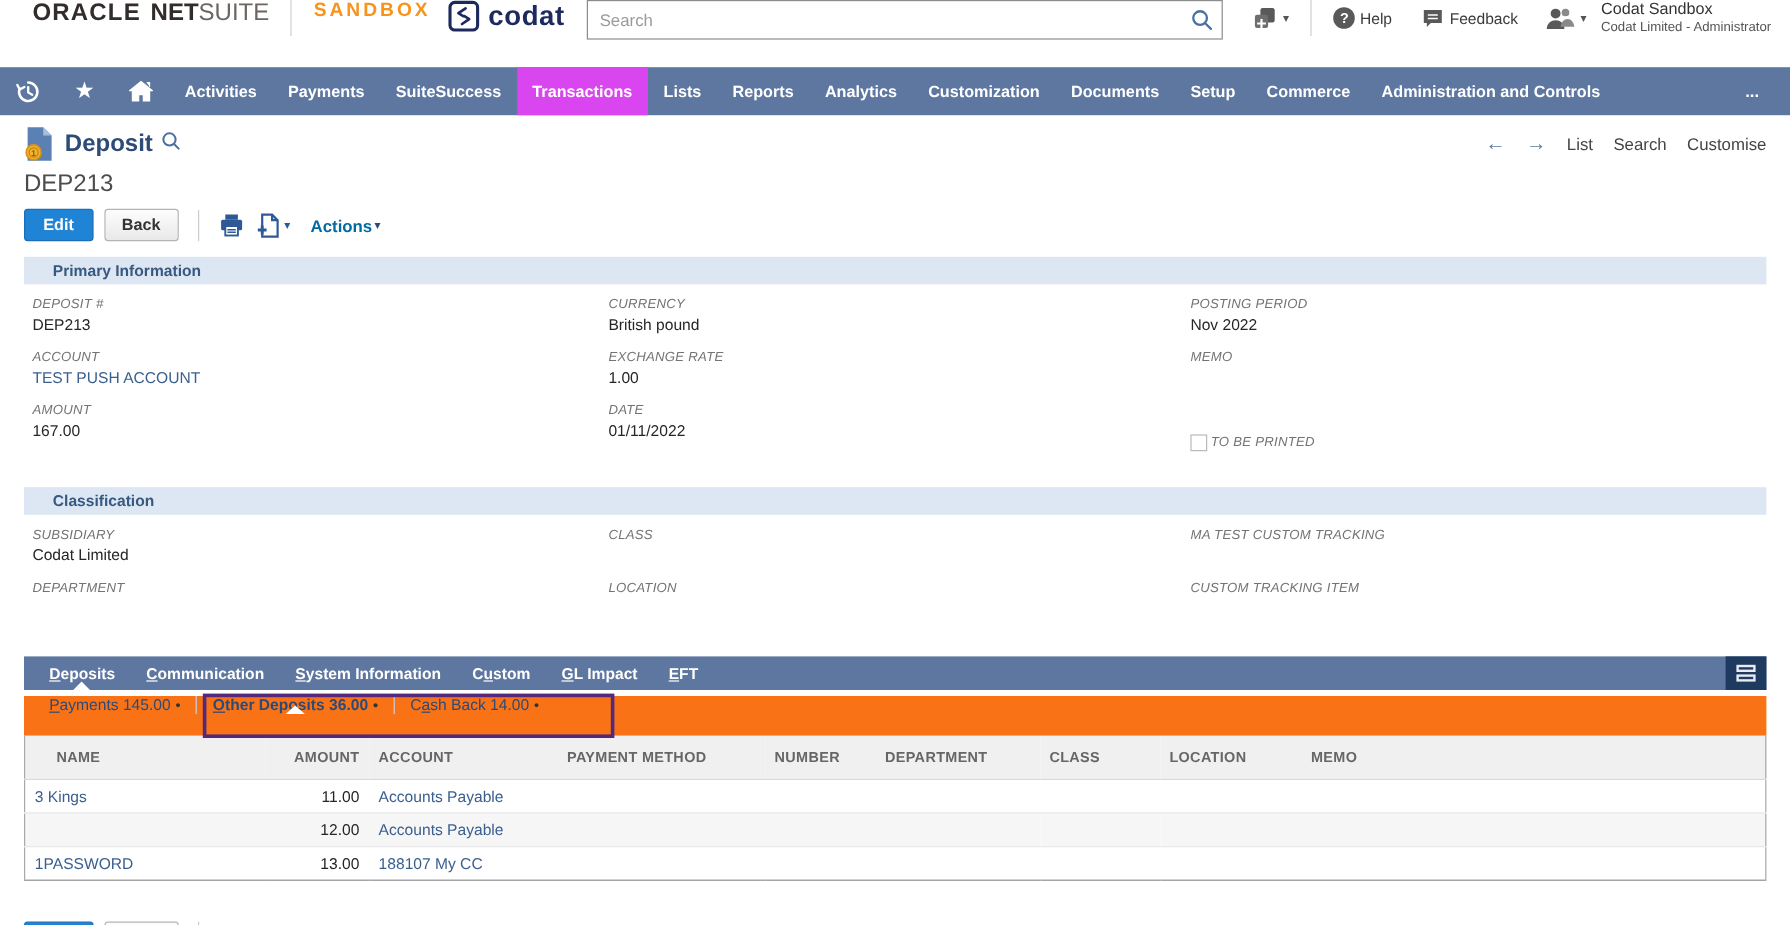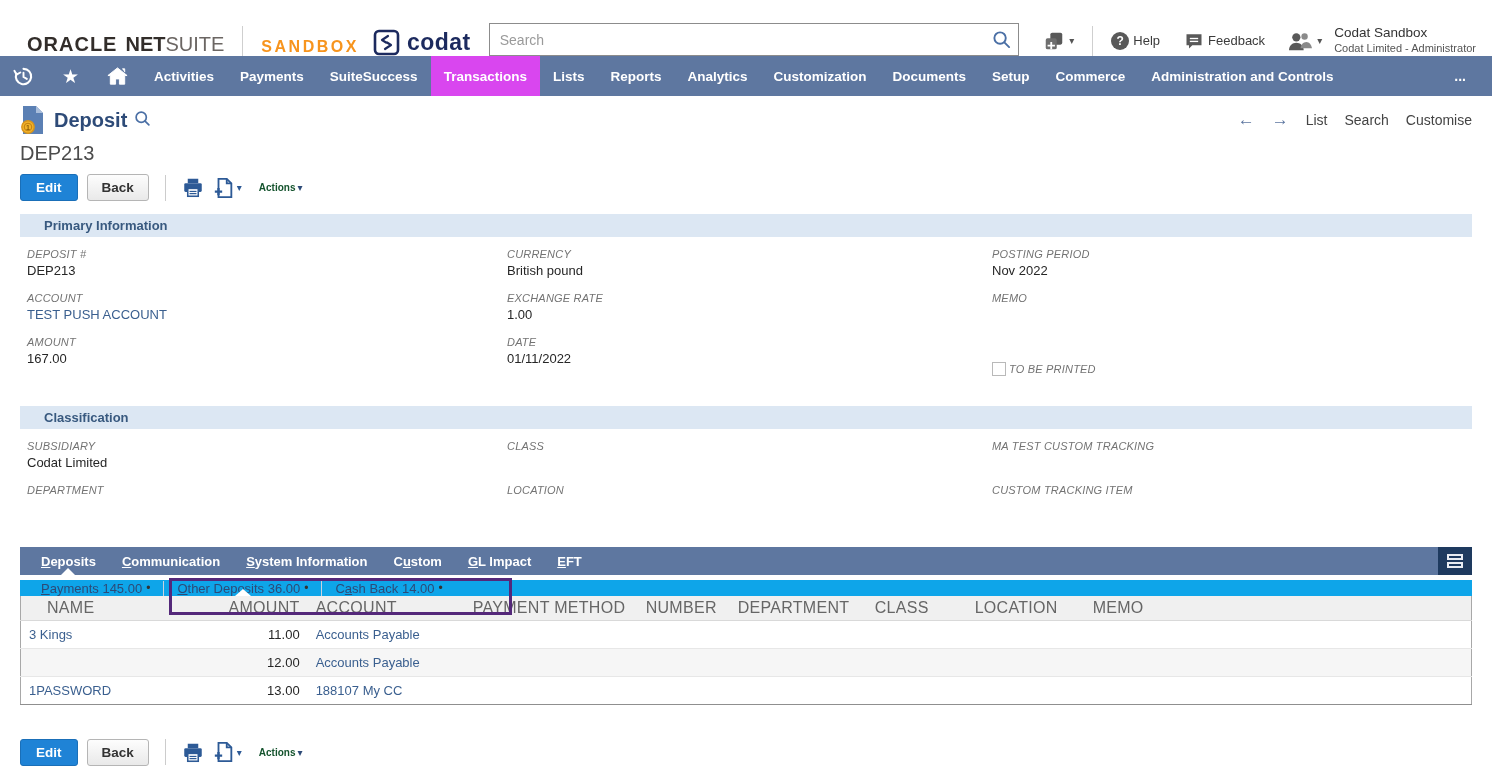--- a/index.html
+++ b/index.html
@@ -1,20 +1,20 @@
 <!DOCTYPE html>
 <html><head>
 <meta charset="utf-8">
 <style>
   * { box-sizing: border-box; margin: 0; padding: 0; }
   html,body { width:1492px; height:771px; overflow:hidden; background:#fff;
     font-family:"Liberation Sans", sans-serif; }
 
   
-  .topbar { height:56px; display:flex; align-items:flex-end; padding:0 16px 0 27px; background:#fff; }
+  .topbar { height:56px; display:flex; align-items:flex-start; padding:0 16px 0 27px; background:#fff; }
   .logo-oracle { font-size:20px; font-weight:800; color:#322d2a; letter-spacing:1px; }
   .logo-net { font-size:20px; font-weight:800; color:#322d2a; margin-left:8px; }
   .logo-suite { font-size:20px; font-weight:400; color:#6b6663; }
   .vdiv { width:1px; height:30px; background:#cfcfcf; margin:0 18px; }
   .sandbox { color:#f7941d; font-weight:700; font-size:16px; letter-spacing:2.5px; margin-right:14px; }
   .codat-wrap { display:flex; align-items:center; gap:7px; margin-right:14px; }
   .codat-text { color:#1c2a5e; font-weight:600; font-size:23px; letter-spacing:0.5px; }
   .search-wrap { position:relative; margin-left:4px; }
   .search-input { width:530px; height:33px; border:1px solid #8c8c8c; font-size:14px;
     padding:0 34px 0 10px; color:#333; outline:none; font-family:"Liberation Sans",sans-serif; }
@@ -46,21 +46,21 @@
   .title-link { cursor:pointer; }
   .record-id { font-size:20px; color:#4c4c4c; margin:7px 0 9px 0; }
 
   .toolbar { display:flex; align-items:center; gap:9px; }
   .btn-edit { background:#1f83d6; border:1px solid #1a6fb8; color:#fff; font-weight:700;
     font-size:13.5px; padding:5px 15px; border-radius:3px; cursor:pointer; font-family:inherit; }
   .btn-back { background:linear-gradient(#fdfdfd,#e9e9e9); border:1px solid #b5b5b5; color:#333;
     font-weight:700; font-size:13.5px; padding:5px 14px; border-radius:3px; cursor:pointer; font-family:inherit; }
   .tb-div { width:1px; height:26px; background:#ccc; margin:0 7px; }
   .tb-icon { display:flex; align-items:center; cursor:pointer; gap:2px; }
-  .actions-label { color:#14532d; font-weight:700; font-size:10px; cursor:pointer; }
+  .actions-label { color:#0369a1; font-weight:700; font-size:14px; cursor:pointer; }
   .caret-blue { color:#2d5a96; font-size:10px; }
   .caret-navy { color:#2d4a77; font-size:10px; }
 
   .section-bar { background:#dce7f3; color:#38597f; font-weight:700; font-size:13px;
     padding:4px 24px; margin-top:13px; }
   .fields-grid { display:grid; grid-template-columns:480px 485px auto; padding:11px 0 2px 7px; }
   .field { height:43px; margin-bottom:1px; }
   .field-label { font-size:11px; color:#737373; letter-spacing:0.2px; display:block;font-style:italic; }
   .field-value { font-size:13px; color:#262626; margin-top:3px; display:block; min-height:16px; }
   .field-value.link { color:#3a5f8f; cursor:pointer; }
@@ -71,37 +71,37 @@
   .tabbar { margin-top:17px; background:#5e77a0; height:28px; display:flex; align-items:stretch; padding-left:8px; }
   .tab { position:relative; display:flex; align-items:center; padding:0 13px; color:#fff;
     font-size:13px; font-weight:700; cursor:pointer; }
   .tab .key { text-decoration:underline; }
   .tab.active::after { content:""; position:absolute; bottom:0; left:50%; margin-left:-7px;
     border-left:7px solid transparent; border-right:7px solid transparent; border-bottom:7px solid #fff; }
   .tab-toggle { margin-left:auto; width:34px; background:#1e3a5f; display:flex; flex-direction:column;
     align-items:center; justify-content:center; gap:2px; cursor:pointer; }
   .tab-toggle i { width:16px; height:6px; border:2px solid #e8ecf2; display:block; }
 
-  .subtabbar { position:relative; margin-top:5px; background:#0ea5e9; height:16px;
-    display:flex; align-items:center; padding-left:8px; }
+  .subtabbar { position:relative; margin-top:5px; background:#f97316; height:33px;
+    display:flex; align-items:flex-start; padding-left:8px; }
   .subtab { position:relative; display:flex; align-items:center; padding:0 13px; color:#2d4a77;
     font-size:13px; cursor:pointer; gap:4px; }
   .subtab + .subtab { border-left:1px solid #c9d2df; }
   .subtab .key { text-decoration:underline; }
-  .subtab.active { font-weight:400; }
+  .subtab.active { font-weight:700; }
   .subtab.active::after { content:""; position:absolute; bottom:0; left:50%; margin-left:-8px;
     border-left:8px solid transparent; border-right:8px solid transparent; border-bottom:7px solid #fff; }
   .subtab .bullet { font-size:12px; color:#333; }
   .annotation-box { position:absolute; left:149px; top:-2px; width:343px; height:37px;
     border:3px solid #54287a; z-index:5; pointer-events:none; }
 
   
   table.items { width:100%; border-collapse:collapse; border:1px solid #a8a8a8; border-top:none; }
-  table.items th { background:#f0f0f0; color:#666; font-size:16px; font-weight:400;
-    text-align:left; height:24px; padding:0 8px; border-bottom:1px solid #d9d9d9; letter-spacing:0.3px; }
+  table.items th { background:#f0f0f0; color:#666; font-size:12px; font-weight:700;
+    text-align:left; height:36px; padding:0 8px; border-bottom:1px solid #d9d9d9; letter-spacing:0.3px; }
   table.items th.first { padding-left:26px; }
   table.items th.num, table.items td.num { text-align:right; }
   table.items td { font-size:13px; height:28px; padding:0 8px; border-bottom:1px solid #e7e7e7; color:#262626; }
   table.items td.first { padding-left:8px; }
   table.items tr.alt td { background:#f6f6f6; }
   table.items tr:last-child td { border-bottom:1px solid #8f8f8f; }
   td .cell-link { color:#3a5f8f; cursor:pointer; }
 
   .bottom-toolbar { margin-top:34px; }
 </style>

